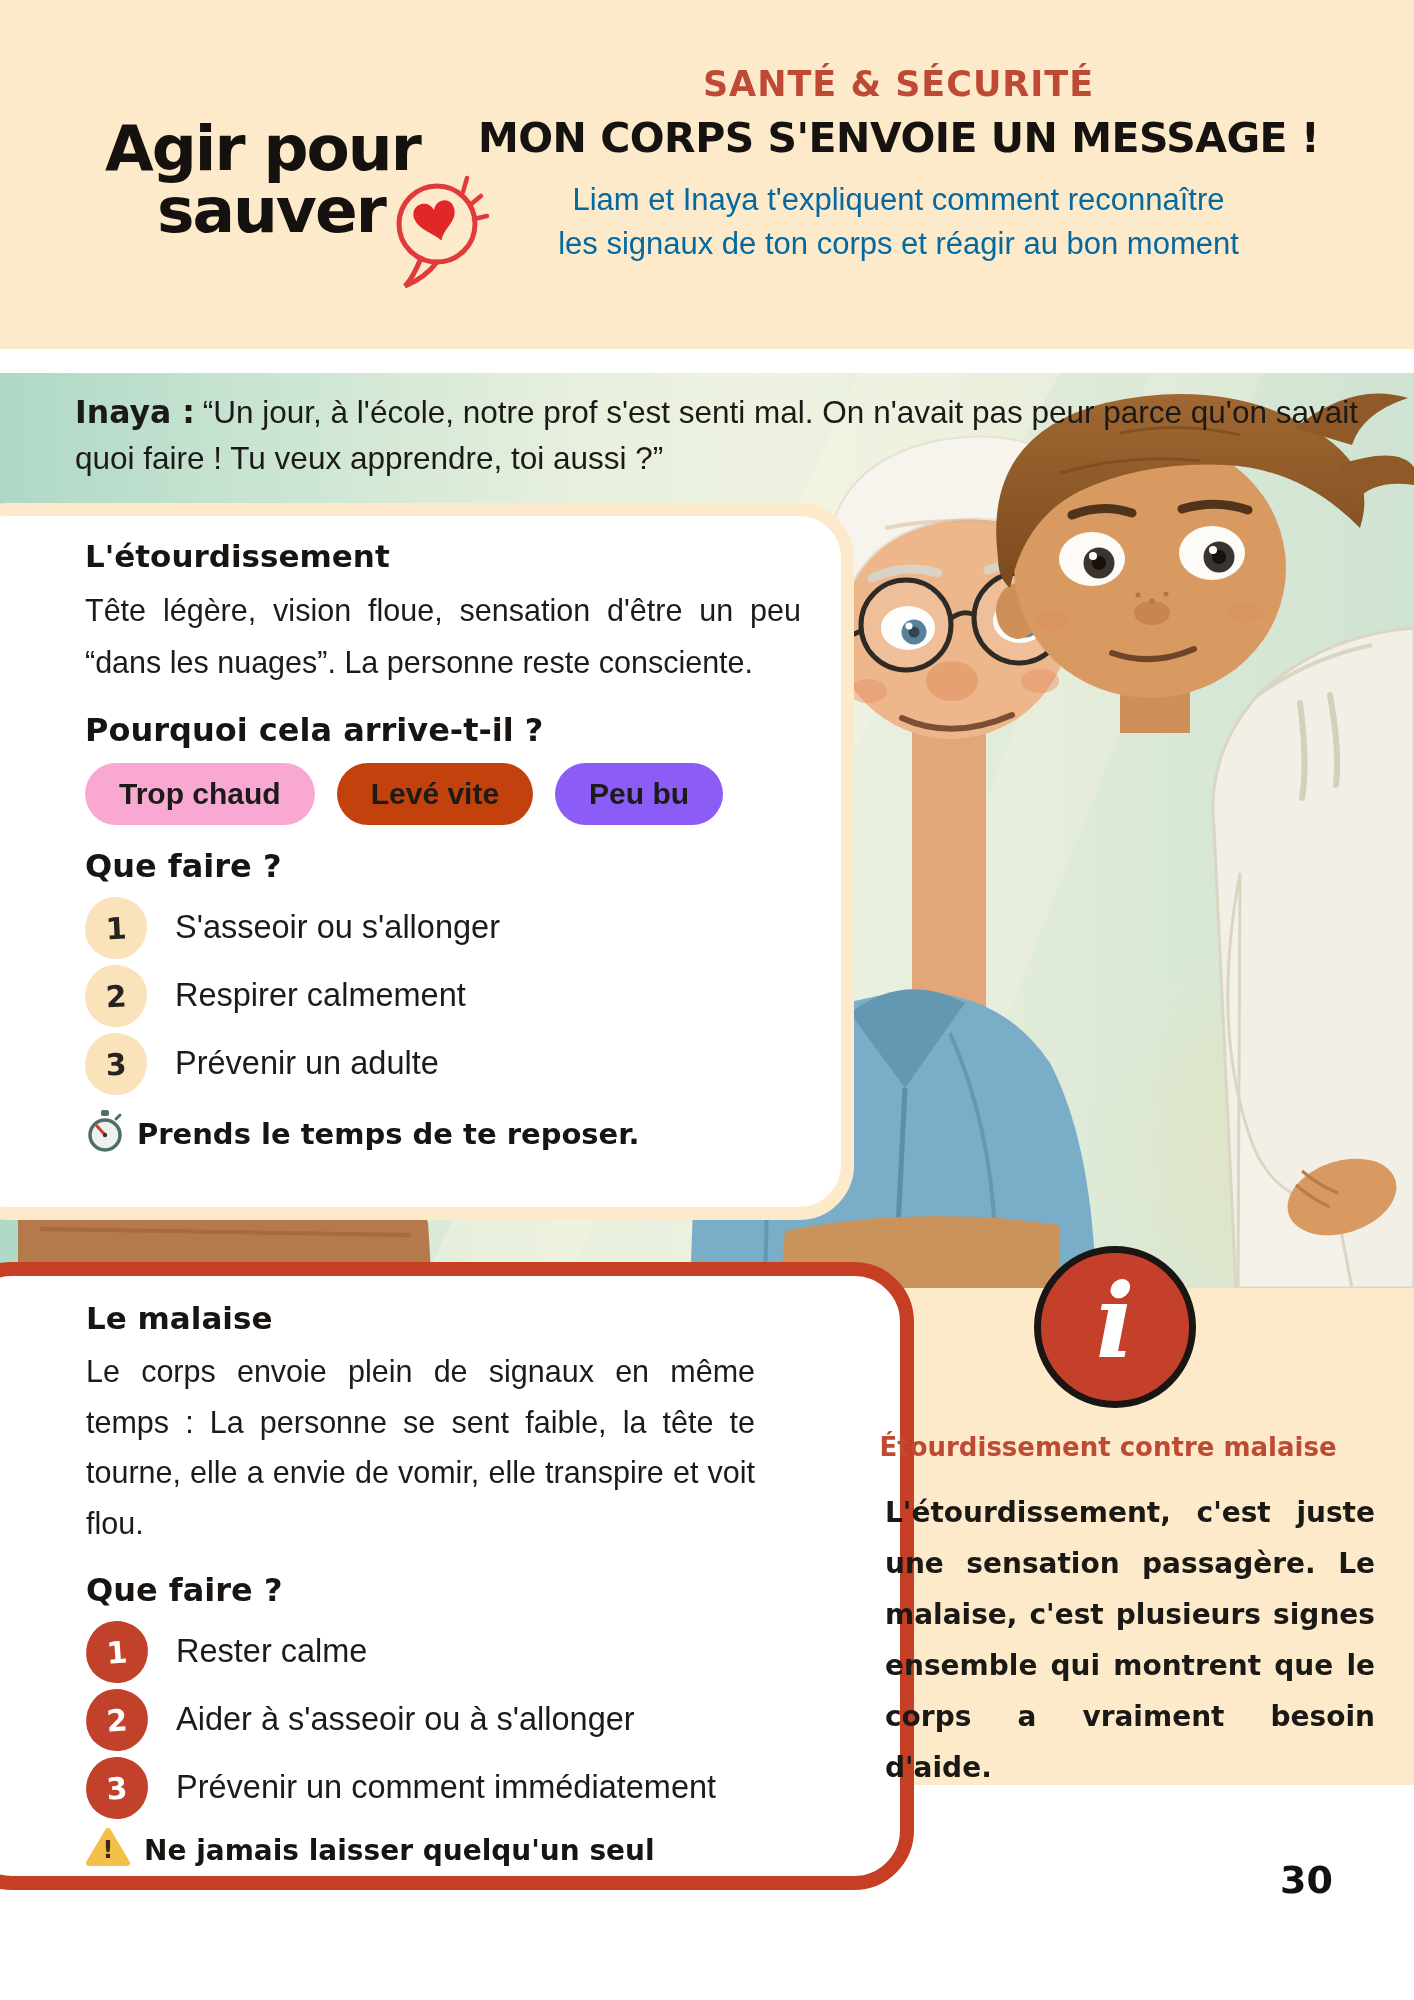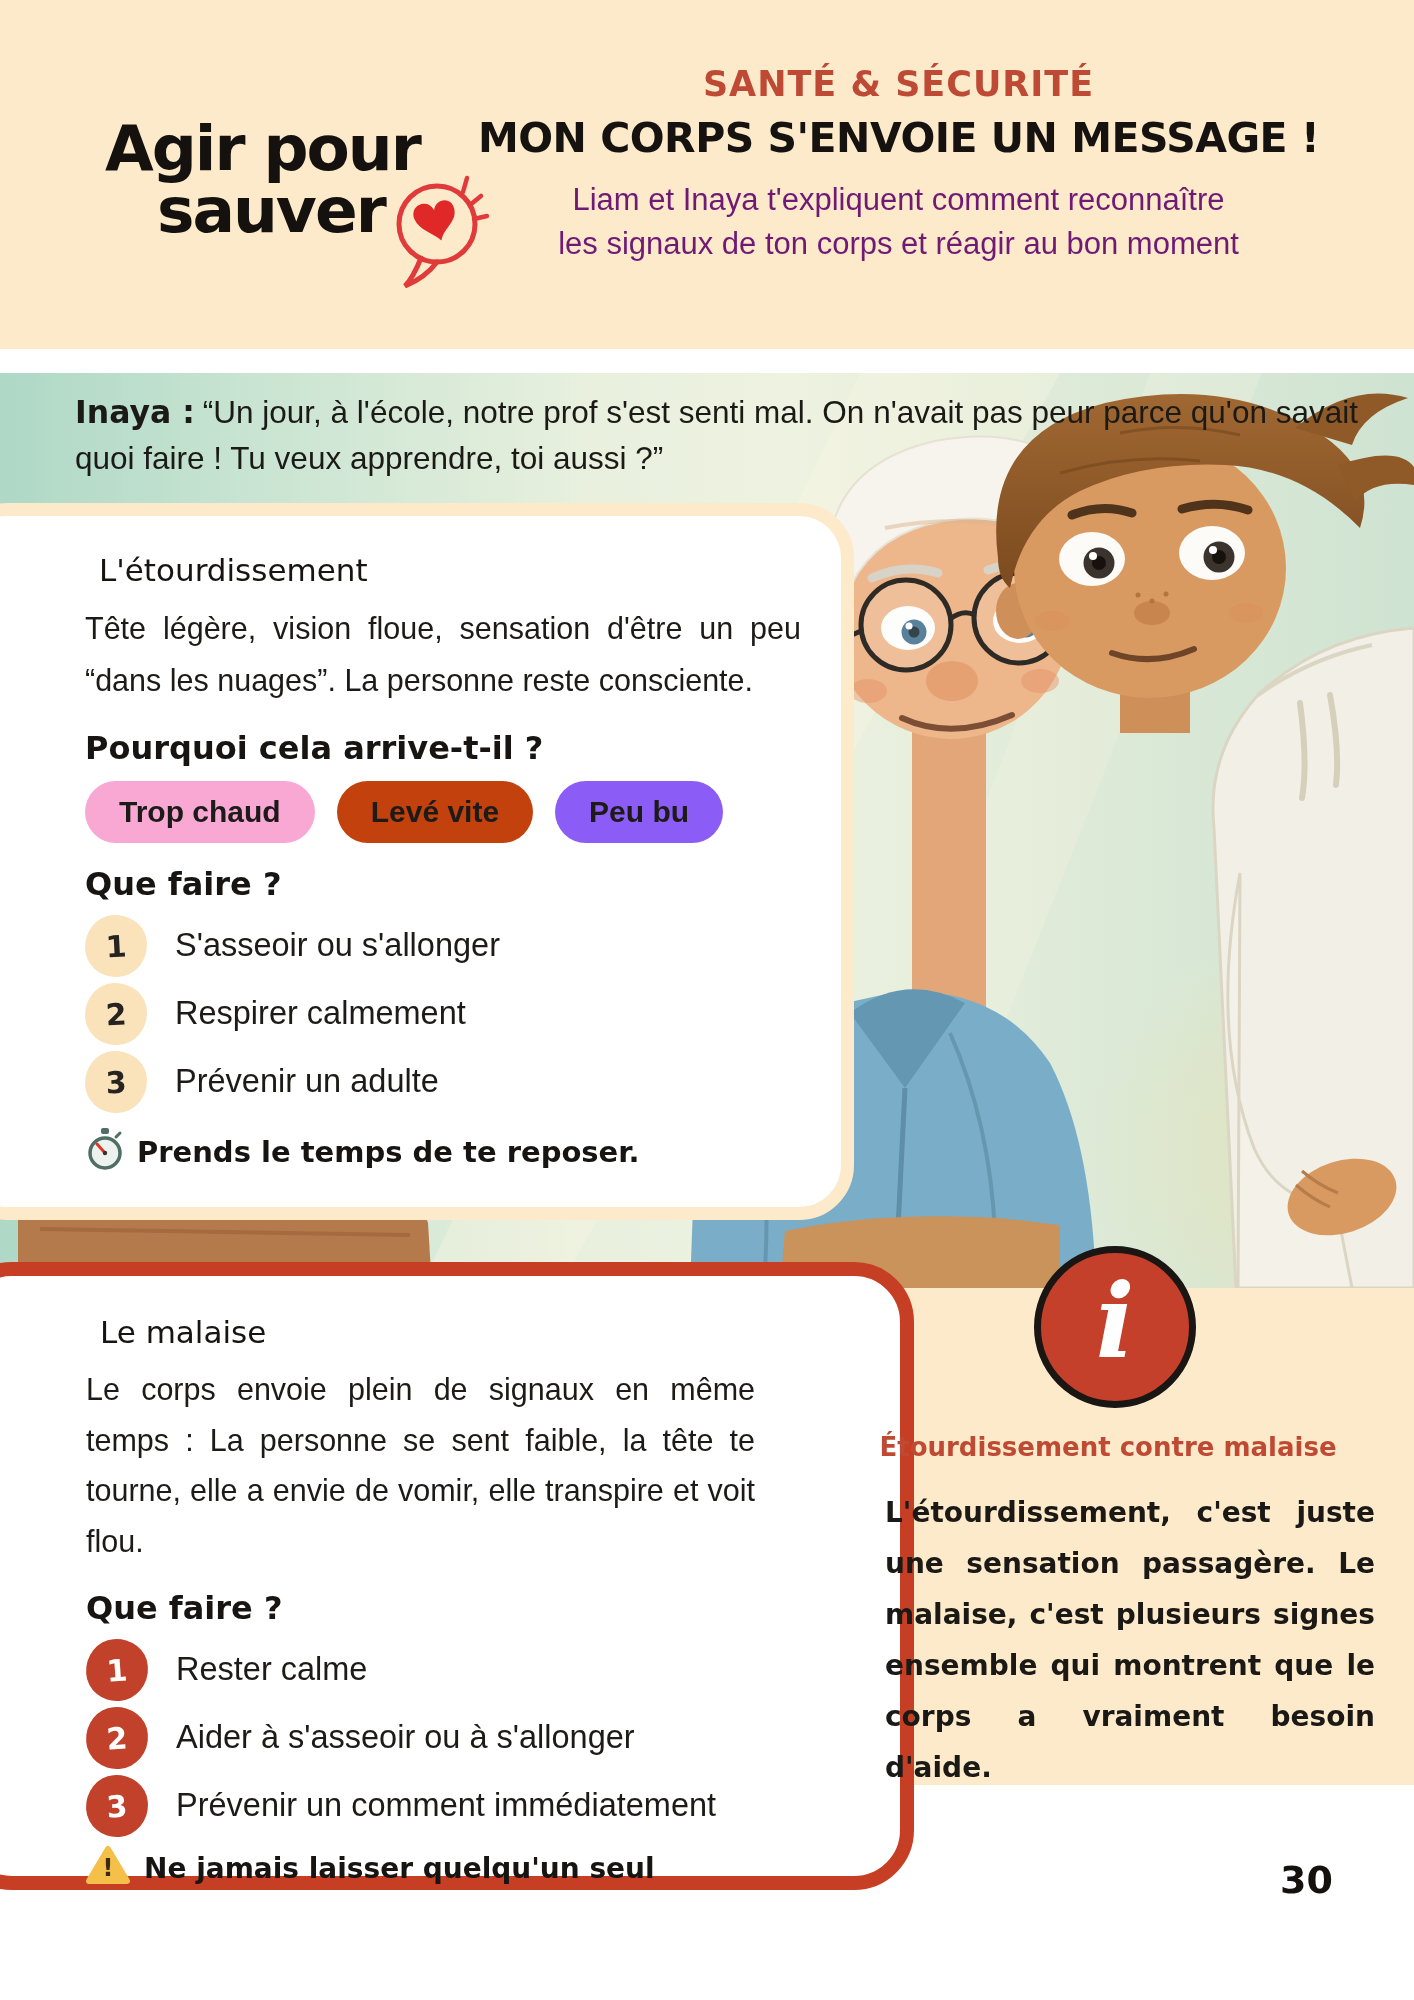--- a/index.html
+++ b/index.html
@@ -9,38 +9,38 @@
 
   
   .header{position:absolute;left:0;top:0;width:1414px;height:349px;background:#FCEACA;}
   .logo{position:absolute;left:105px;top:118px;width:420px;font-family:"DejaVu Sans",sans-serif;
         font-weight:800;font-size:63px;line-height:0.98;letter-spacing:-2px;color:#14110e;}
   .logo-l2{display:flex;align-items:flex-start;margin-left:52px;}
   .logo-bubble{margin-left:6px;margin-top:-14px;}
   .header-right{position:absolute;left:441px;right:58px;top:64px;text-align:center;}
   .kicker{font-size:35px;font-weight:900;color:#BE4A36;letter-spacing:1px;}
   .main-title{margin:10px 0 0 0;font-size:41px;font-weight:900;color:#15120f;letter-spacing:-0.5px;white-space:nowrap;}
-  .subtitle{margin:16px auto 0 auto;width:700px;font-size:31px;font-weight:500;line-height:1.42;color:#701a75;}
+  .subtitle{margin:16px auto 0 auto;width:700px;font-size:31px;font-weight:500;line-height:1.42;color:#0369a1;}
 
   
   .illustration{position:absolute;left:0;top:373px;width:1414px;height:915px;z-index:0;}
   .quote{position:absolute;left:75px;top:390px;width:1300px;z-index:1;margin:0;
          font-size:31.5px;line-height:1.45;color:#1c1a17;font-weight:500;}
   .quote b{font-family:"DejaVu Sans",sans-serif;font-weight:800;margin-right:8px;}
 
   
   .lower-bg{position:absolute;left:0;top:1288px;width:1414px;height:497px;background:#FCEACA;z-index:1;}
 
   
   .card{position:absolute;background:#ffffff;z-index:2;box-sizing:border-box;}
   .card1{left:-48px;top:503px;width:902px;height:717px;border:13px solid #FCEACA;border-radius:55px;
          padding:22px 40px 0 120px;}
   .card2{left:-48px;top:1262px;width:962px;height:628px;border:14px solid #C63E23;border-radius:60px;
          padding:24px 45px 0 120px;}
-  .card h2{margin:14px;font-size:31px;font-weight:400;color:#171411;}
+  .card h2{margin:0;font-size:31px;font-weight:700;color:#171411;}
   .desc{margin:10px 0 0 0;font-size:30.5px;line-height:1.72;text-align:justify;color:#1d1b18;}
   .card2 .desc{line-height:1.66;padding-right:100px;}
   .card h3{margin:22px 0 0 0;font-size:32px;font-weight:800;color:#171411;}
   .pills{display:flex;gap:22px;margin-top:14px;}
   .pill{display:inline-block;padding:14px 34px;border-radius:45px;font-size:30px;font-weight:700;color:#1d1b18;}
   .pill-orange{background:#f9a8d4;}
   .pill-gray{background:#c2410c;}
   .pill-blue{background:#8b5cf6;}
   .steps{margin-top:12px;}
   .step{display:flex;align-items:center;gap:28px;margin-bottom:6px;}

